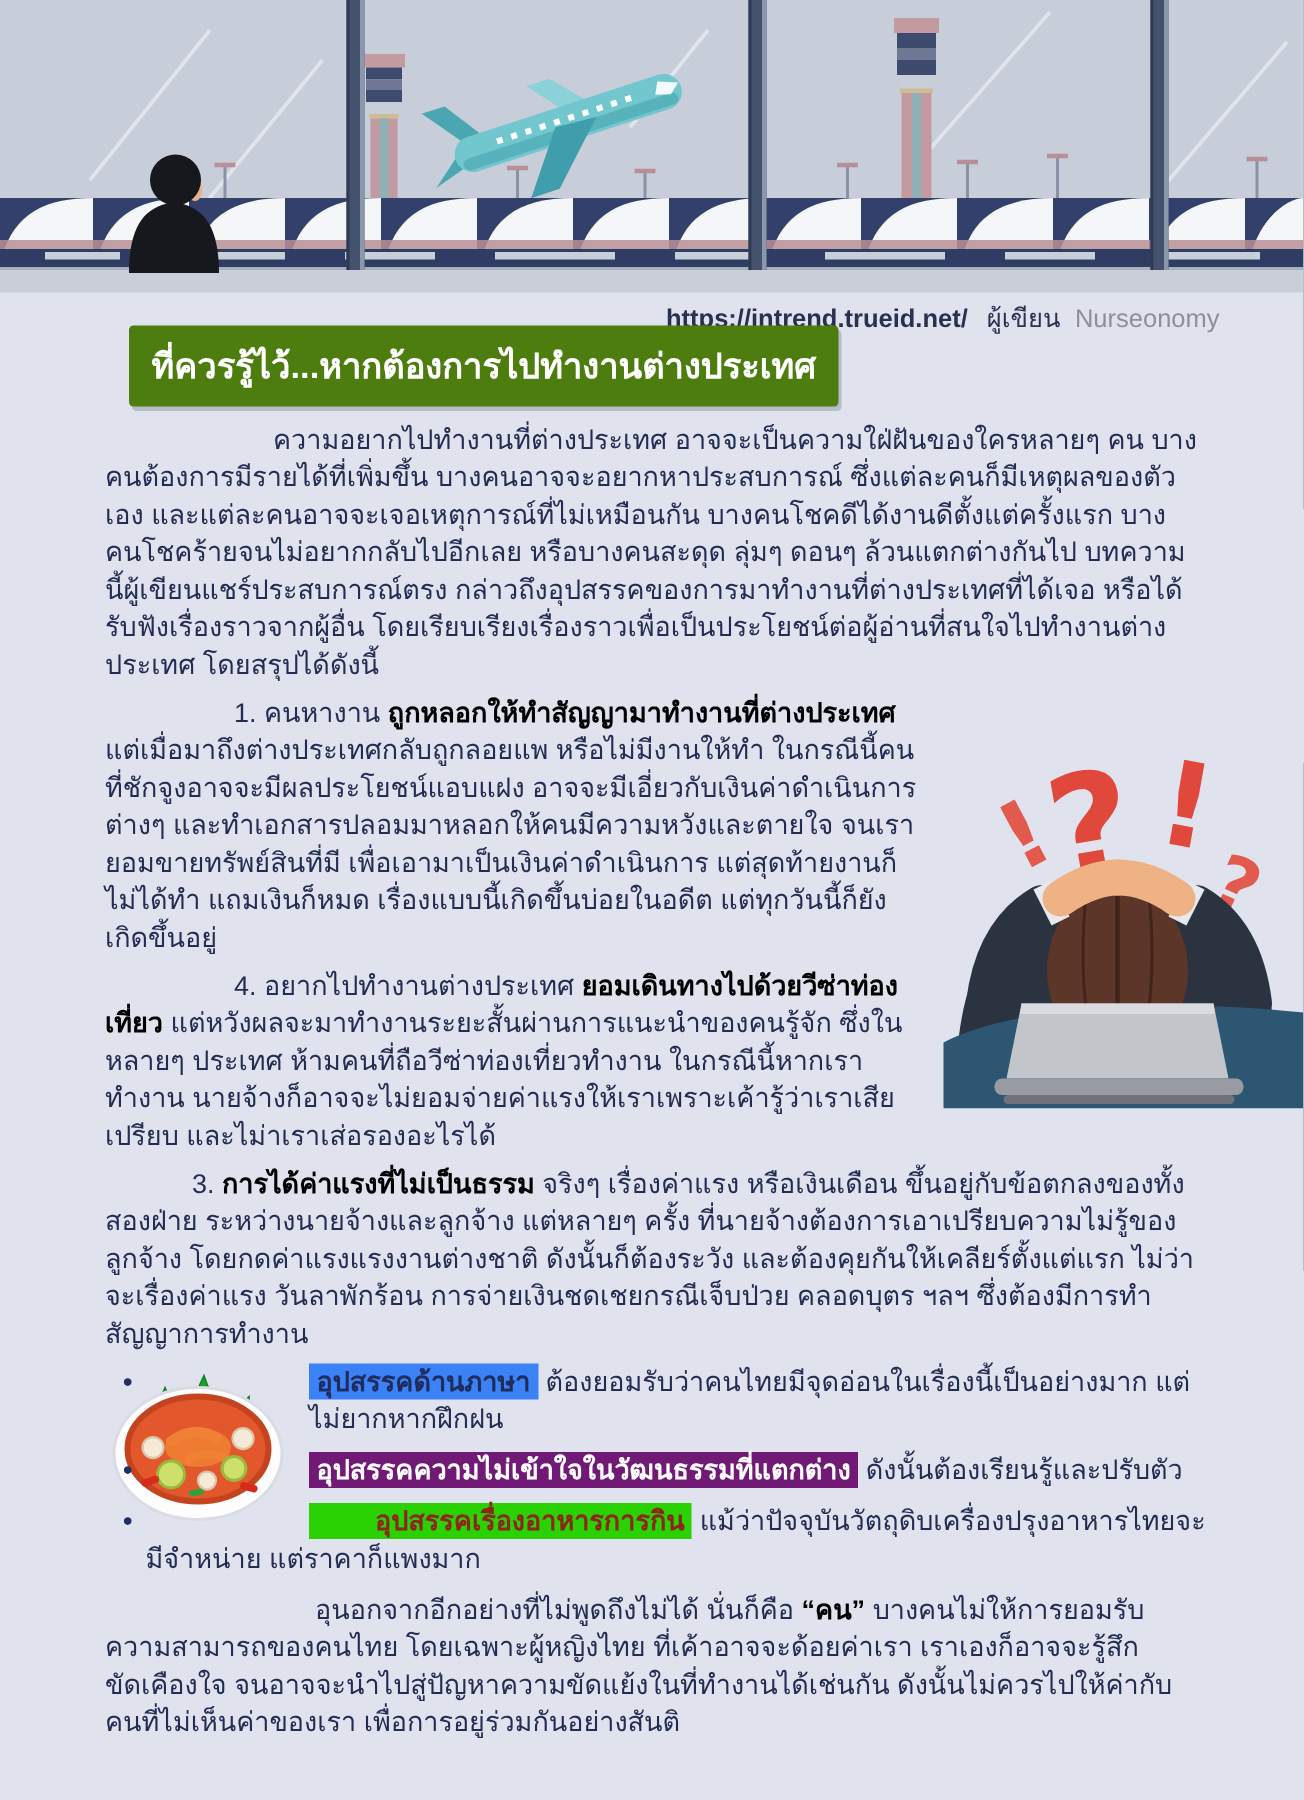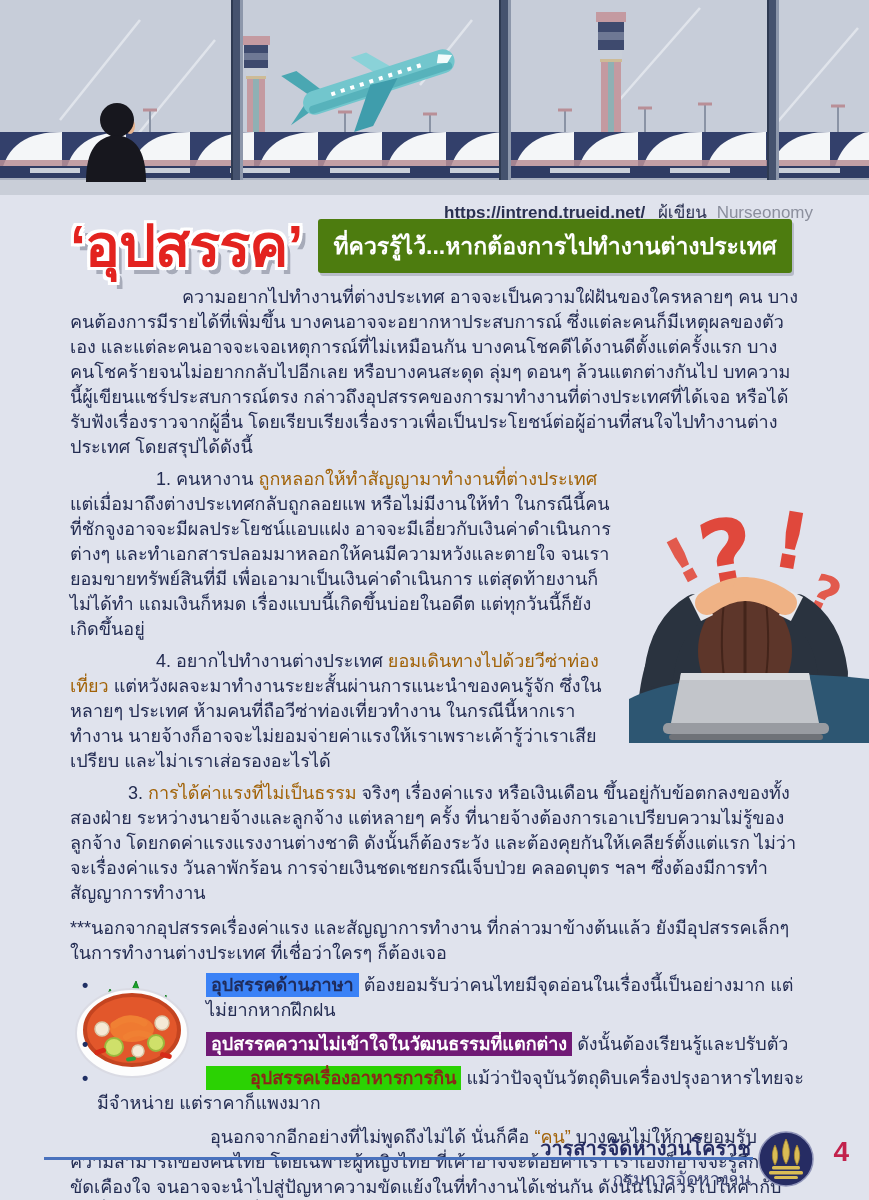--- a/index.html
+++ b/index.html
@@ -15,21 +15,21 @@
      text-shadow:-3px -3px 0 #fff,3px -3px 0 #fff,-3px 3px 0 #fff,3px 3px 0 #fff,0 -3px 0 #fff,
                  0 3px 0 #fff,-3px 0 0 #fff,3px 0 0 #fff,6px 7px 0 rgba(110,116,134,.5);}
   .subtitle-banner{margin-left:16px;background:#4d7c0f;color:#fff;font-weight:bold;font-size:23px;
      padding:9px 15px;border-radius:3px;box-shadow:2px 3px 0 rgba(110,116,134,.35);white-space:nowrap;}
   .content{padding:2px 58px 0;font-size:18px;line-height:25px;text-align:left;}
   .content p{margin:0 12px 7px;}
   .indent-lg{text-indent:112px;}
   .indent-md{text-indent:86px;}
   .indent-sm{text-indent:58px;}
   .indent-xl{text-indent:140px;}
-  .red{color:#a16207;font-weight:normal;}
+  .red{color:#000000;font-weight:bold;}
   .man-float{float:right;width:246px;height:282px;margin:-6px -58px 0 6px;line-height:0;}
   .food-float{float:left;width:124px;height:108px;margin:0 12px 0 12px;line-height:0;}
   ul.bullets{list-style:none;margin:2px 0 8px;padding:0 0 0 24px;}
   ul.bullets li{margin-bottom:9px;position:relative;padding-left:15px;}
   ul.bullets li::before{content:"•";position:absolute;left:0;top:0;font-weight:bold;color:#203064;}
   .hl{font-weight:bold;padding:2px 5px;}
   .hl-yellow{background:#3b82f6;color:#1f2c5c;}
   .hl-magenta{background:#701a75;color:#ffffff;}
   .hl-green{background:#2bd203;color:#8c2618;padding-left:44px;}
   .clear{clear:both;}
@@ -160,21 +160,20 @@
     </svg>
   </div>
 
   <div class="credit">
     <span class="url">https://intrend.trueid.net/</span>
     <span class="lbl">ผู้เขียน</span>
     <span class="auth">Nurseonomy</span>
   </div>
 
   <div class="title-row">
-    <span class="big-title">‘อุปสรรค’</span>
     <span class="subtitle-banner">ที่ควรรู้ไว้...หากต้องการไปทำงานต่างประเทศ</span>
   </div>
 
   <div class="content">
     <p class="indent-lg">ความอยากไปทำงานที่ต่างประเทศ อาจจะเป็นความใฝ่ฝันของใครหลายๆ คน บางคนต้องการมีรายได้ที่เพิ่มขึ้น บางคนอาจจะอยากหาประสบการณ์ ซึ่งแต่ละคนก็มีเหตุผลของตัวเอง และแต่ละคนอาจจะเจอเหตุการณ์ที่ไม่เหมือนกัน บางคนโชคดีได้งานดีตั้งแต่ครั้งแรก บางคนโชคร้ายจนไม่อยากกลับไปอีกเลย หรือบางคนสะดุด ลุ่มๆ ดอนๆ ล้วนแตกต่างกันไป บทความนี้ผู้เขียนแชร์ประสบการณ์ตรง กล่าวถึงอุปสรรคของการมาทำงานที่ต่างประเทศที่ได้เจอ หรือได้รับฟังเรื่องราวจากผู้อื่น โดยเรียบเรียงเรื่องราวเพื่อเป็นประโยชน์ต่อผู้อ่านที่สนใจไปทำงานต่างประเทศ โดยสรุปได้ดังนี้</p>
 
     <div class="man-float">
       <svg width="246" height="282" viewBox="0 0 246 282">
         <g font-family="'DejaVu Sans','Liberation Sans',sans-serif" font-weight="bold">
           <text x="42" y="120" font-size="62" fill="#e25a4d" transform="rotate(-28 60 92)">!</text>
@@ -202,21 +201,20 @@
         <rect x="46" y="273" width="154" height="6" rx="3" fill="#6f7278"></rect>
       </svg>
     </div>
 
     <p class="indent-md"><span>1. คนหางาน </span><span class="red">ถูกหลอกให้ทำสัญญามาทำงานที่ต่างประเทศ</span><span> แต่เมื่อมาถึงต่างประเทศกลับถูกลอยแพ หรือไม่มีงานให้ทำ ในกรณีนี้คนที่ชักจูงอาจจะมีผลประโยชน์แอบแฝง อาจจะมีเอี่ยวกับเงินค่าดำเนินการต่างๆ และทำเอกสารปลอมมาหลอกให้คนมีความหวังและตายใจ จนเรายอมขายทรัพย์สินที่มี เพื่อเอามาเป็นเงินค่าดำเนินการ แต่สุดท้ายงานก็ไม่ได้ทำ แถมเงินก็หมด เรื่องแบบนี้เกิดขึ้นบ่อยในอดีต แต่ทุกวันนี้ก็ยังเกิดขึ้นอยู่</span></p>
 
     <p class="indent-md"><span>4. อยากไปทำงานต่างประเทศ </span><span class="red">ยอมเดินทางไปด้วยวีซ่าท่องเที่ยว</span><span> แต่หวังผลจะมาทำงานระยะสั้นผ่านการแนะนำของคนรู้จัก ซึ่งในหลายๆ ประเทศ ห้ามคนที่ถือวีซ่าท่องเที่ยวทำงาน ในกรณีนี้หากเราทำงาน นายจ้างก็อาจจะไม่ยอมจ่ายค่าแรงให้เราเพราะเค้ารู้ว่าเราเสียเปรียบ และไม่าเราเส่อรองอะไรได้</span></p>
 
     <p class="indent-sm"><span>3. </span><span class="red">การได้ค่าแรงที่ไม่เป็นธรรม</span><span> จริงๆ เรื่องค่าแรง หรือเงินเดือน ขึ้นอยู่กับข้อตกลงของทั้งสองฝ่าย ระหว่างนายจ้างและลูกจ้าง แต่หลายๆ ครั้ง ที่นายจ้างต้องการเอาเปรียบความไม่รู้ของลูกจ้าง โดยกดค่าแรงแรงงานต่างชาติ ดังนั้นก็ต้องระวัง และต้องคุยกันให้เคลียร์ตั้งแต่แรก ไม่ว่าจะเรื่องค่าแรง วันลาพักร้อน การจ่ายเงินชดเชยกรณีเจ็บป่วย คลอดบุตร ฯลฯ ซึ่งต้องมีการทำสัญญาการทำงาน</span></p>
 
-    <p style="margin-top:10px;">***นอกจากอุปสรรคเรื่องค่าแรง และสัญญาการทำงาน ที่กล่าวมาข้างต้นแล้ว ยังมีอุปสรรคเล็กๆ ในการทำงานต่างประเทศ ที่เชื่อว่าใครๆ ก็ต้องเจอ</p>
 
     <div class="food-float">
       <svg width="124" height="108" viewBox="0 0 124 108">
         <path d="M40,16 L52,42 L30,40 Z" fill="#1aa32c" stroke="#128020" stroke-width="1"></path>
         <path d="M66,8 L76,36 L54,34 Z" fill="#1aa32c" stroke="#128020" stroke-width="1"></path>
         <path d="M96,22 L98,48 L78,42 Z" fill="#1aa32c" stroke="#128020" stroke-width="1"></path>
         <ellipse cx="62" cy="60" rx="56" ry="44" fill="#fdfdfd" stroke="#dadbe4" stroke-width="2"></ellipse>
         <ellipse cx="62" cy="57" rx="47" ry="35" fill="#e2572b"></ellipse>
         <ellipse cx="62" cy="57" rx="47" ry="35" fill="none" stroke="#c44420" stroke-width="4"></ellipse>
         <ellipse cx="62" cy="56" rx="22" ry="13" fill="#ef7a31"></ellipse>
@@ -236,31 +234,14 @@
     <ul class="bullets">
       <li><span class="hl hl-yellow">อุปสรรคด้านภาษา</span><span> ต้องยอมรับว่าคนไทยมีจุดอ่อนในเรื่องนี้เป็นอย่างมาก แต่ไม่ยากหากฝึกฝน</span></li>
       <li><span class="hl hl-magenta">อุปสรรคความไม่เข้าใจในวัฒนธรรมที่แตกต่าง</span><span> ดังนั้นต้องเรียนรู้และปรับตัว</span></li>
       <li><span class="hl hl-green">อุปสรรคเรื่องอาหารการกิน</span><span> แม้ว่าปัจจุบันวัตถุดิบเครื่องปรุงอาหารไทยจะมีจำหน่าย แต่ราคาก็แพงมาก</span></li>
     </ul>
 
     <p class="indent-xl clear"><span>อุนอกจากอีกอย่างที่ไม่พูดถึงไม่ได้ นั่นก็คือ </span><span class="red">“คน”</span><span> บางคนไม่ให้การยอมรับความสามารถของคนไทย โดยเฉพาะผู้หญิงไทย ที่เค้าอาจจะด้อยค่าเรา เราเองก็อาจจะรู้สึกขัดเคืองใจ จนอาจจะนำไปสู่ปัญหาความขัดแย้งในที่ทำงานได้เช่นกัน ดังนั้นไม่ควรไปให้ค่ากับคนที่ไม่เห็นค่าของเรา เพื่อการอยู่ร่วมกันอย่างสันติ</span></p>
 
   </div>
 
-  <div class="footer">
-    <div class="footer-line"></div>
-    <span class="journal">วารสารจัดหางานโคราช</span>
-    <span class="dept">กรมการจัดหางาน</span>
-    <div class="seal">
-      <svg width="58" height="58" viewBox="0 0 58 58">
-        <circle cx="29" cy="29" r="27" fill="#262c63" stroke="#8f94b8" stroke-width="1.5"></circle>
-        <path d="M29,9 C24.5,18 24.5,27 29,34 C33.5,27 33.5,18 29,9" fill="#d9bc55" stroke="#a8862e" stroke-width="0.8"></path>
-        <path d="M18,15 C14.5,22 14.5,29 18,35 C21.5,29 21.5,22 18,15" fill="#d9bc55" stroke="#a8862e" stroke-width="0.8"></path>
-        <path d="M40,15 C36.5,22 36.5,29 40,35 C43.5,29 43.5,22 40,15" fill="#d9bc55" stroke="#a8862e" stroke-width="0.8"></path>
-        <rect x="15" y="36" width="28" height="3.5" rx="1.5" fill="#d9bc55"></rect>
-        <rect x="12" y="41" width="34" height="3.5" rx="1.5" fill="#d9bc55"></rect>
-        <rect x="17" y="46" width="24" height="3" rx="1.5" fill="#d9bc55"></rect>
-      </svg>
-    </div>
-    <span class="pagenum">4</span>
-  </div>
 
 </div>
 
 </body></html>

